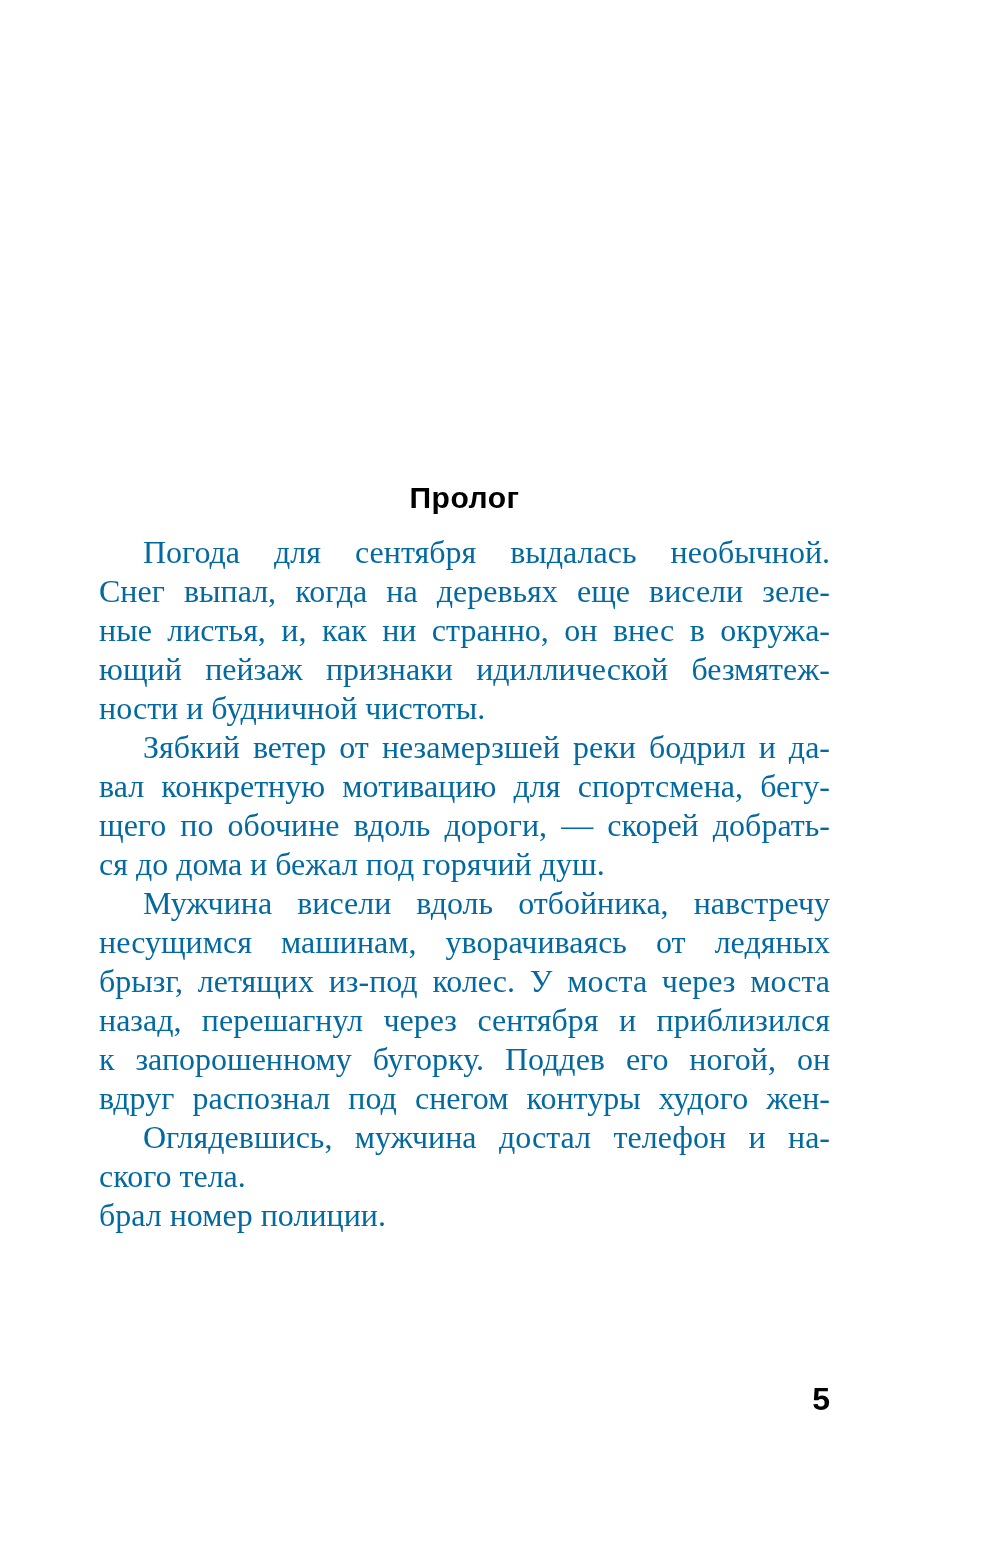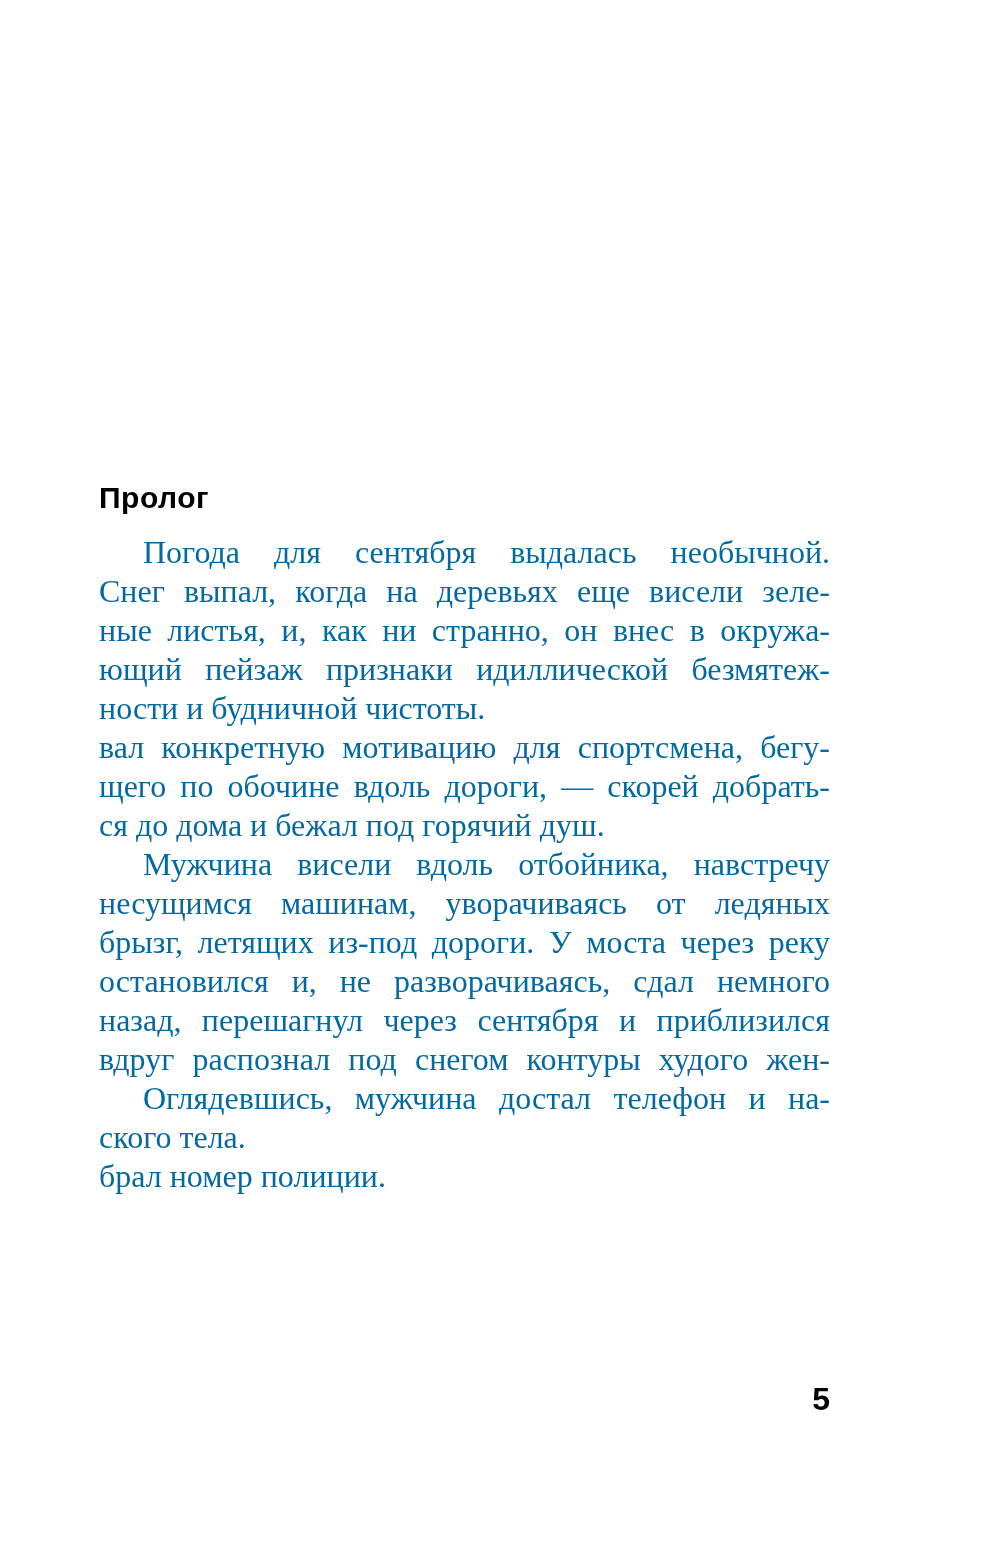--- a/index.html
+++ b/index.html
@@ -12,21 +12,21 @@
     width: 1000px;
     height: 1562px;
     background: #ffffff;
     overflow: hidden;
   }
   .chapter-heading {
     position: absolute;
     left: 99px;
     top: 481px;
     width: 731px;
-    text-align: left;
+    text-align: center;
     font-family: "Liberation Sans", "DejaVu Sans", sans-serif;
     font-weight: 700;
     font-size: 30px;
     line-height: 34px;
     color: #000000;
     letter-spacing: 0.5px;
   }
   .text-block {
     position: absolute;
     left: 99px;
@@ -69,29 +69,30 @@
   <div class="chapter-heading">Пролог</div>
 
   <div class="text-block">
 
     <div class="line para-first">Погода для сентября выдалась необычной.</div>
     <div class="line">Снег выпал, когда на деревьях еще висели зеле-</div>
     <div class="line">ные листья, и, как ни странно, он внес в окружа-</div>
     <div class="line">ющий пейзаж признаки идиллической безмятеж-</div>
     <div class="line para-last">ности и будничной чистоты.</div>
 
+    <div class="line para-first">Зябкий ветер от незамерзшей реки бодрил и да-</div>
     <div class="line">вал конкретную мотивацию для спортсмена, бегу-</div>
     <div class="line">щего по обочине вдоль дороги, — скорей добрать-</div>
     <div class="line para-last">ся до дома и бежал под горячий душ.</div>
 
     <div class="line para-first">Мужчина висели вдоль отбойника, навстречу</div>
     <div class="line">несущимся машинам, уворачиваясь от ледяных</div>
-    <div class="line">брызг, летящих из-под дороги. У моста через реку</div>
-    <div class="line">остановился и, не разворачиваясь, сдал немного</div>
+    <div class="line">брызг, летящих из-под колес. У моста через моста</div>
     <div class="line">назад, перешагнул через сентября и приблизился</div>
+    <div class="line">к запорошенному бугорку. Поддев его ногой, он</div>
     <div class="line">вдруг распознал под снегом контуры худого жен-</div>
     <div class="line para-first">Оглядевшись, мужчина достал телефон и на-</div>
 
     <div class="line para-last">ского тела.</div>
     <div class="line para-last">брал номер полиции.</div>
   </div>
 
   <div class="page-number">5</div>
 
 </div>

